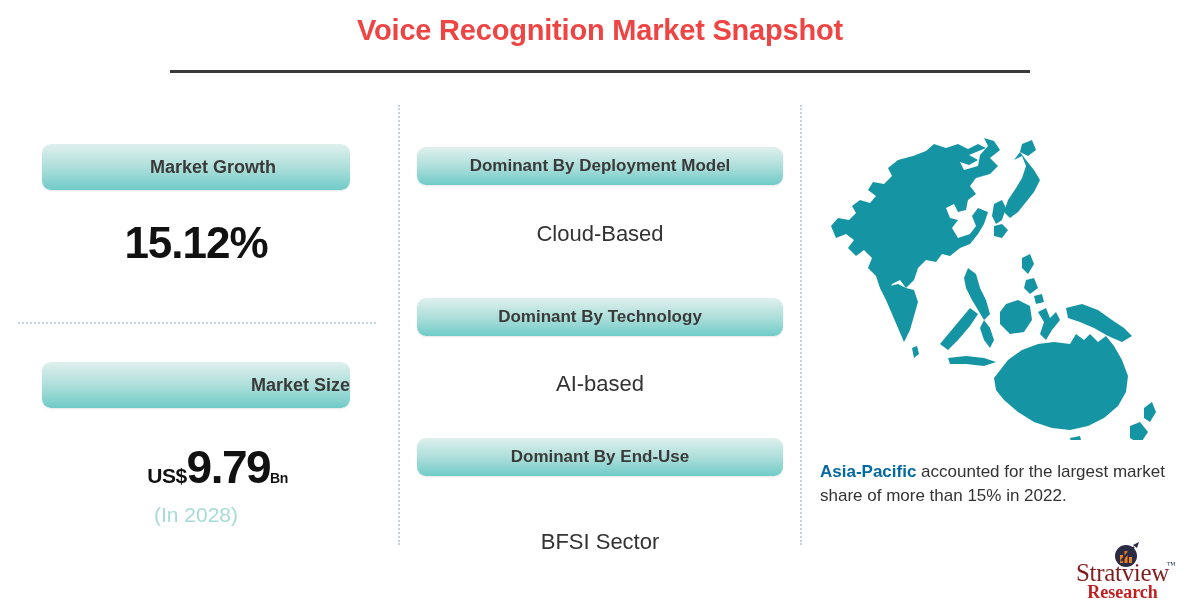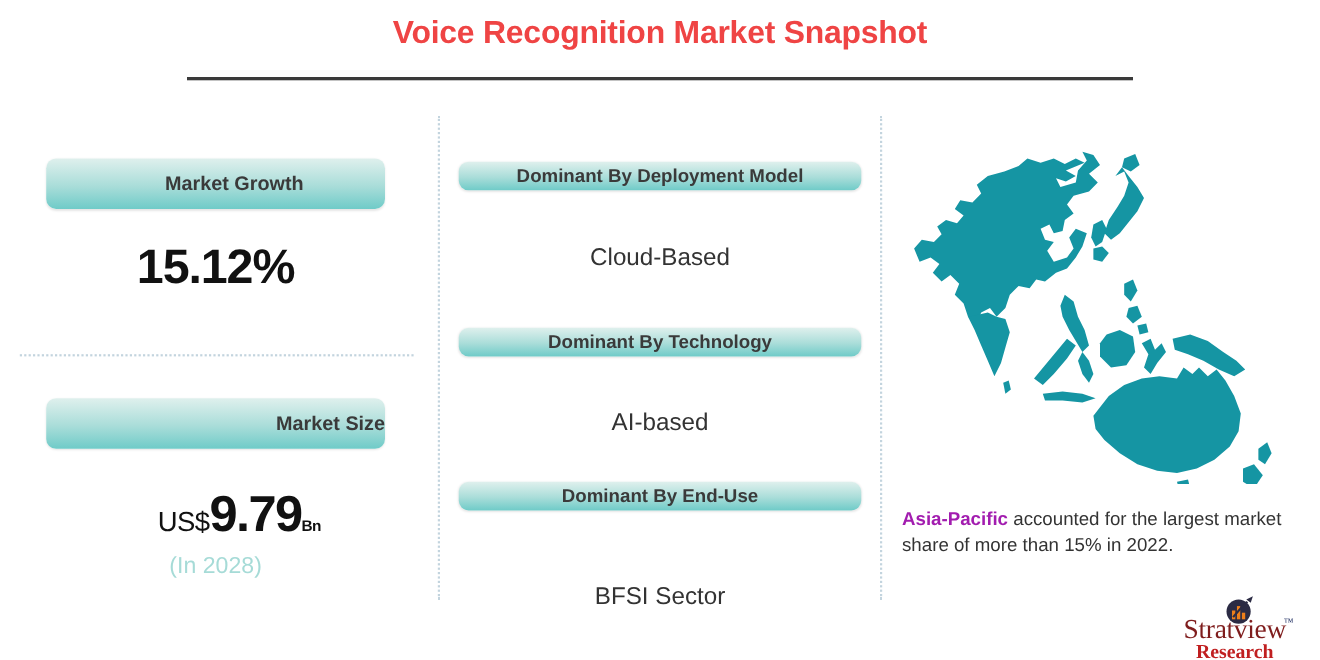--- a/index.html
+++ b/index.html
@@ -80,21 +80,21 @@
     height: 46px;
     font-size: 18px;
   }
   .pill.p-growth { top: 144px; padding-left: 34px; }
   .pill.p-size   { top: 362px; justify-content: flex-end; }
 
   
   .pill.mid {
     left: 417px;
     width: 366px;
-    height: 26px;
+    height: 38px;
     font-size: 17px;
   }
   .pill.p-deploy { top: 147px; }
   .pill.p-tech   { top: 298px; }
   .pill.p-end    { top: 438px; }
 
   
   .big-value {
     position: absolute;
     left: 42px;
@@ -121,21 +121,21 @@
   .size-line {
     position: absolute;
     left: 42px;
     top: 440px;
     width: 308px;
     display: flex;
     align-items: baseline;
     justify-content: center;
     color: #111111;
   }
-  .size-prefix { font-size: 25px; font-weight: normal; letter-spacing: -0.5px; margin-left: 43px; }
+  .size-prefix { font-size: 21px; font-weight: bold; letter-spacing: -0.5px; margin-left: 43px; }
   .size-number { font-size: 46px; font-weight: bold; letter-spacing: -1.5px; }
   .size-suffix { font-size: 14px; font-weight: bold; letter-spacing: -0.5px; }
 
   
   .answer {
     position: absolute;
     left: 417px;
     width: 366px;
     text-align: center;
     font-size: 22px;
@@ -157,21 +157,21 @@
 
   .map-caption {
     position: absolute;
     left: 820px;
     top: 460px;
     width: 350px;
     font-size: 17px;
     line-height: 1.42;
     color: #333333;
   }
-  .map-caption b { font-weight: bold; color: #a21caf; }
+  .map-caption b { font-weight: bold; color: #0369a1; }
 
   
   .logo {
     position: absolute;
     left: 1055px;
     top: 540px;
     width: 135px;
     height: 58px;
   }
   .logo-mark {

